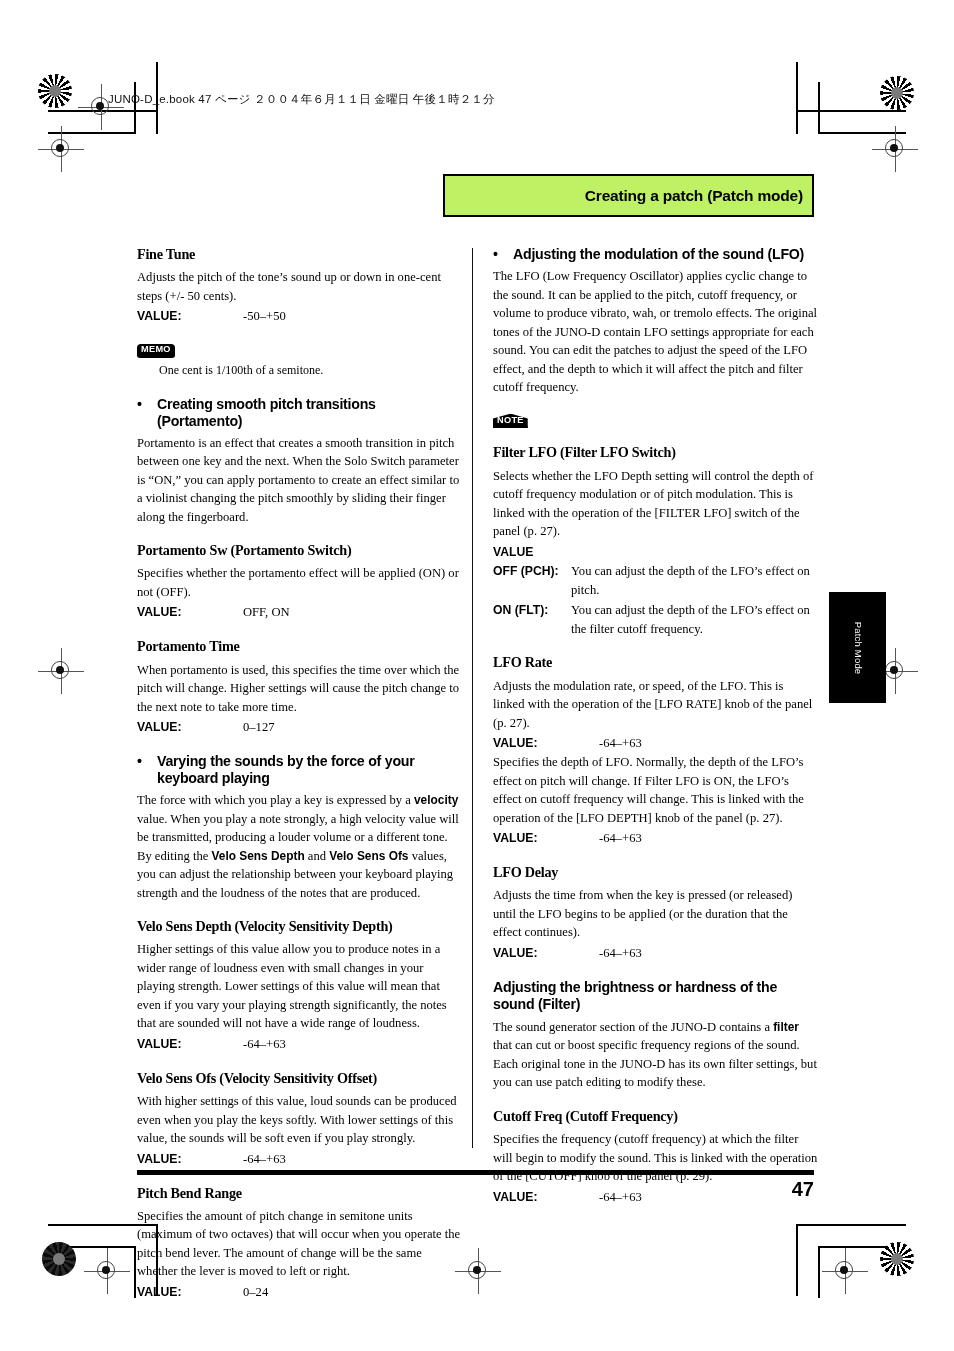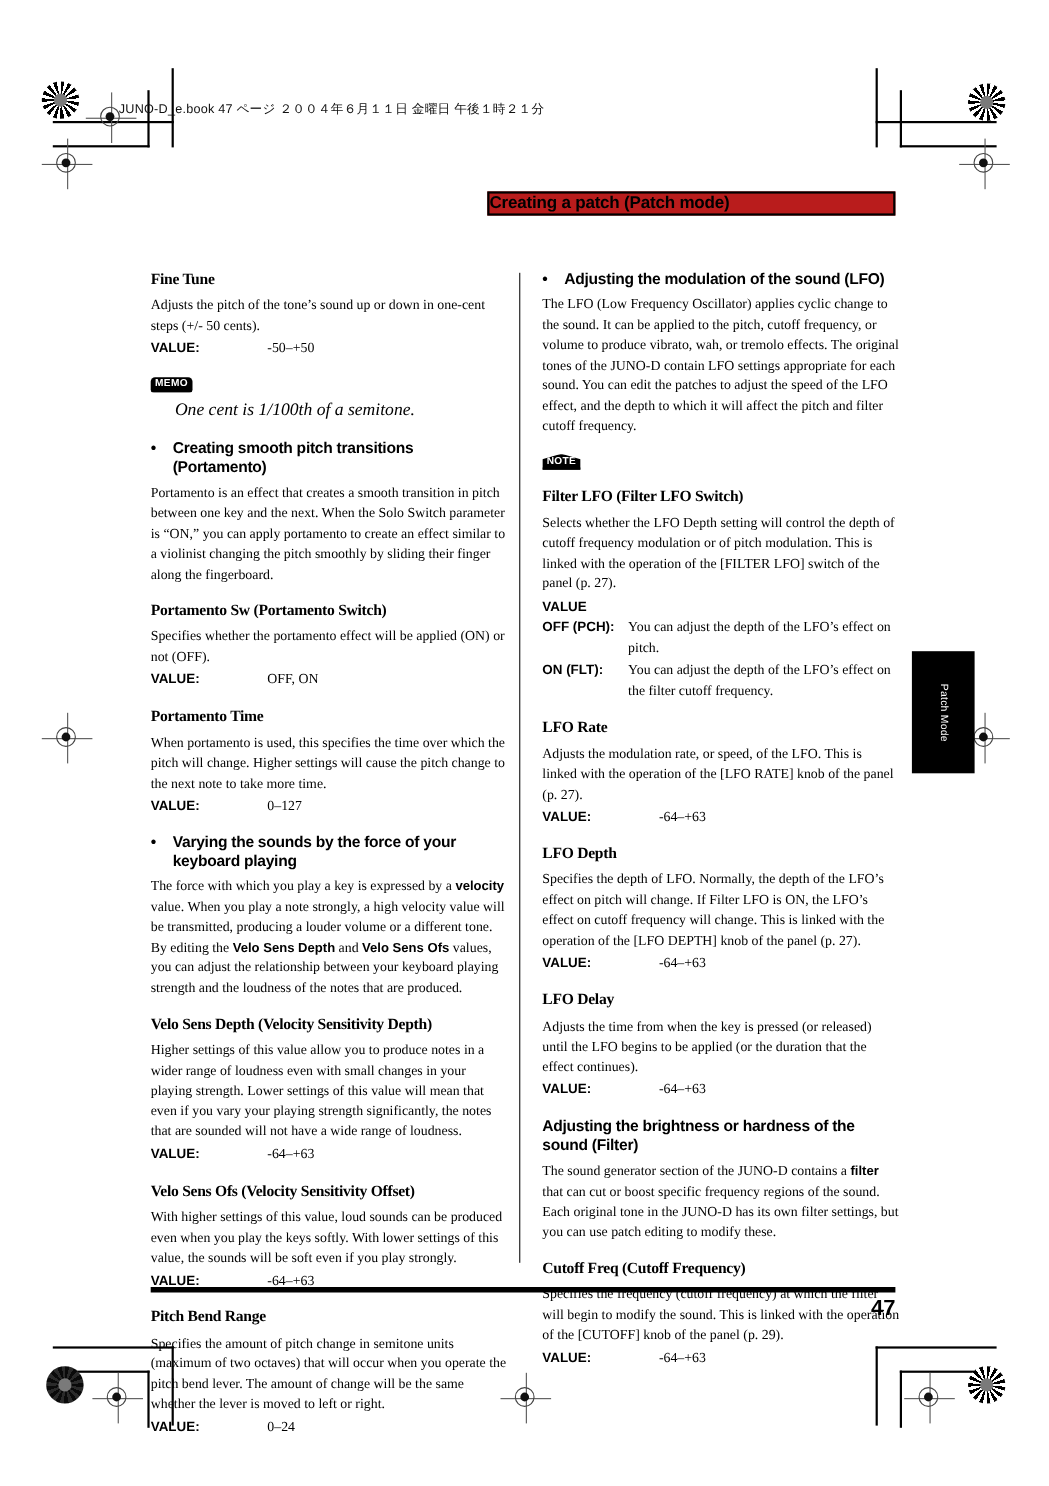--- a/index.html
+++ b/index.html
@@ -31,23 +31,23 @@
   .corner i{position:absolute;background:#000;display:block;}
 
   
   .doc-header{
     position:absolute;left:108px;top:92px;font-size:11.5px;letter-spacing:.2px;
     font-family:"Liberation Sans", sans-serif;color:#111;white-space:nowrap;
   }
 
   
   .title-bar{
-    position:absolute;left:443px;top:174px;width:371px;height:22px;
-    border:2.4px solid #000;box-sizing:border-box;background:#b91c1c;
-    display:flex;align-items:center;
+    position:absolute;left:443px;top:174px;width:371px;height:43px;
+    border:2.4px solid #000;box-sizing:border-box;background:#bef264;
+    display:flex;align-items:center;justify-content:flex-end;
   }
   .title-bar span{
     font-family:"Liberation Sans", sans-serif;font-weight:bold;font-size:15.5px;
     padding-right:9px;letter-spacing:-.2px;
   }
 
   
   .col{position:absolute;top:246px;width:325px;}
   .col-left{left:137px;}
   .col-right{left:493px;}
@@ -95,21 +95,21 @@
     border-bottom:2.6px solid #000;
   }
   .badge-note-wrap{position:relative;display:inline-block;}
   .badge-note{
     display:inline-block;font-family:"Liberation Sans", sans-serif;font-weight:bold;
     font-size:9.2px;letter-spacing:.3px;color:#fff;background:#000;
     padding:2px 4px 1.5px 4px;line-height:1;
     clip-path:polygon(50% 0%, 100% 34%, 100% 100%, 0% 100%, 0% 34%);
     border-bottom:2.6px solid #000;
   }
-  .callout p{margin:4px 0 0 22px;font-size:16px;line-height:1.47;font-style:italic;}
+  .callout p{margin:4px 0 0 22px;font-size:12px;line-height:1.47;}
 
   
   .thumb-tab{
     position:absolute;left:829px;top:592px;width:57px;height:111px;background:#000;
   }
   .thumb-tab span{
     position:absolute;left:50%;top:50%;
     transform:translate(-50%,-50%) rotate(90deg);
     transform-origin:center center;white-space:nowrap;
     color:#fff;font-family:"Liberation Sans", sans-serif;font-size:9.5px;
@@ -300,21 +300,20 @@
     <span class="val">You can adjust the depth of the LFO’s effect on the filter cutoff frequency.</span>
   </div>
 
   <h3 class="param tight">LFO Rate</h3>
   <p class="body">Adjusts the modulation rate, or speed, of the LFO. This is linked with the operation of the [LFO RATE] knob of the panel (p. 27).</p>
   <div class="value-row">
     <span class="lbl w1">VALUE:</span>
     <span class="val">-64–+63</span>
   </div>
 
-  <h3 class="param tight">LFO Depth</h3>
   <p class="body">Specifies the depth of LFO. Normally, the depth of the LFO’s effect on pitch will change. If Filter LFO is ON, the LFO’s effect on cutoff frequency will change. This is linked with the operation of the [LFO DEPTH] knob of the panel (p. 27).</p>
   <div class="value-row">
     <span class="lbl w1">VALUE:</span>
     <span class="val">-64–+63</span>
   </div>
 
   <h3 class="param tight">LFO Delay</h3>
   <p class="body">Adjusts the time from when the key is pressed (or released) until the LFO begins to be applied (or the duration that the effect continues).</p>
   <div class="value-row">
     <span class="lbl w1">VALUE:</span>

